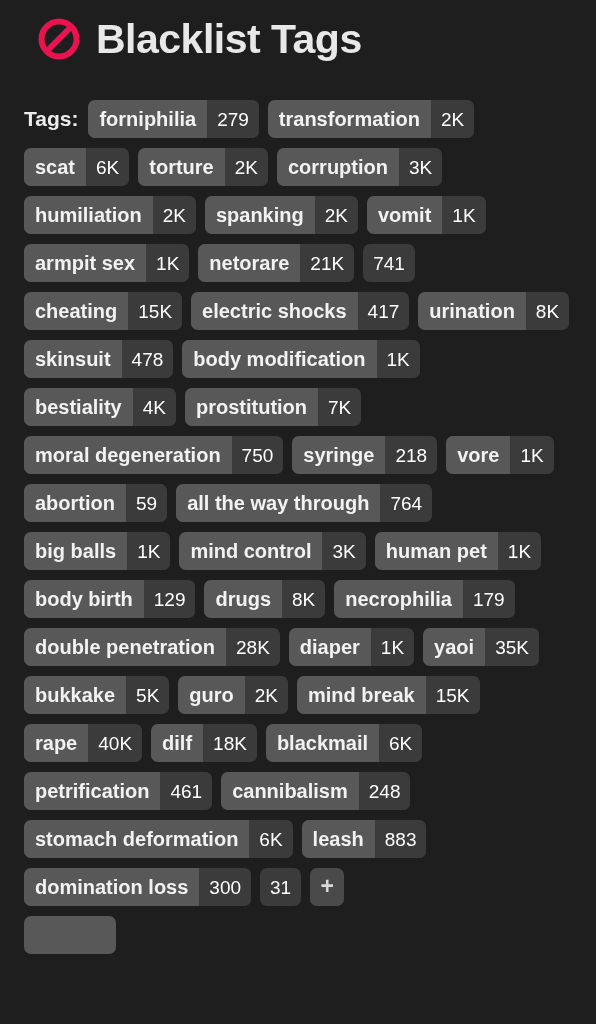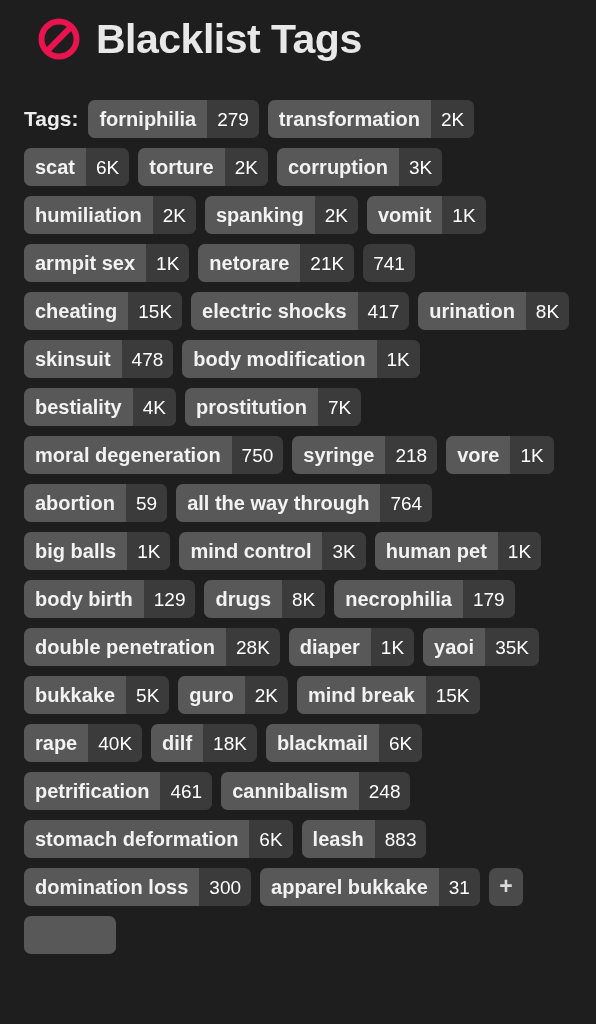--- a/index.html
+++ b/index.html
@@ -311,21 +311,20 @@
       </span>
       <span class="tag-pill">
         <span class="tag-name">leash</span>
         <span class="tag-count">883</span>
       </span>
       <span class="tag-pill">
         <span class="tag-name">domination loss</span>
         <span class="tag-count">300</span>
       </span>
       <span class="tag-pill">
-        <span class="tag-name">apparel bukkake</span>
         <span class="tag-count">31</span>
       </span>
       <span class="add-tag-button">+</span>
     </div>
   <div class="cut-row">
     <div class="cut-pill"></div>
   </div>
 </div>
 
 </body></html>

